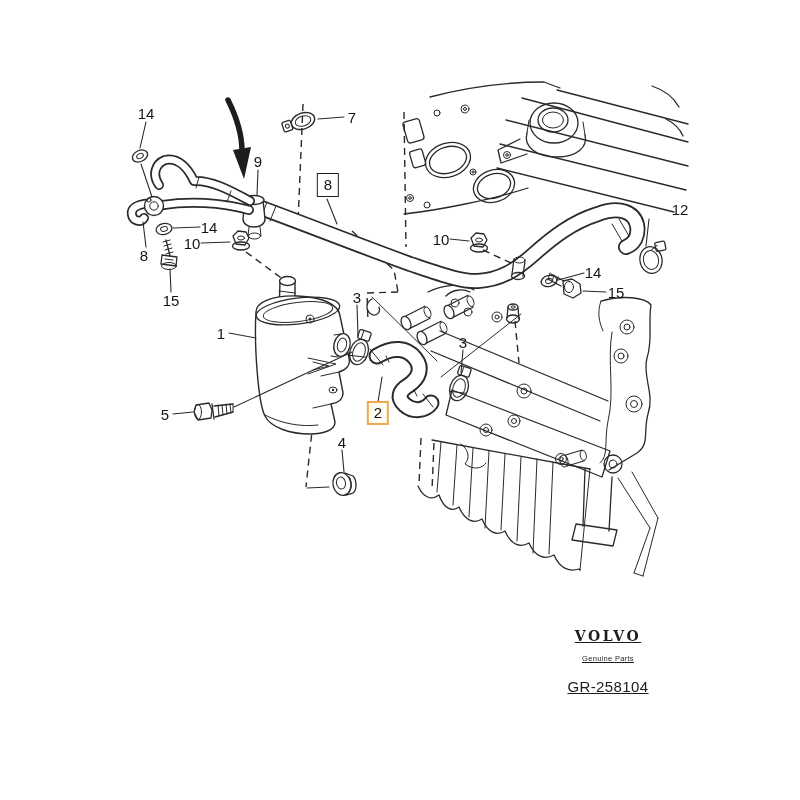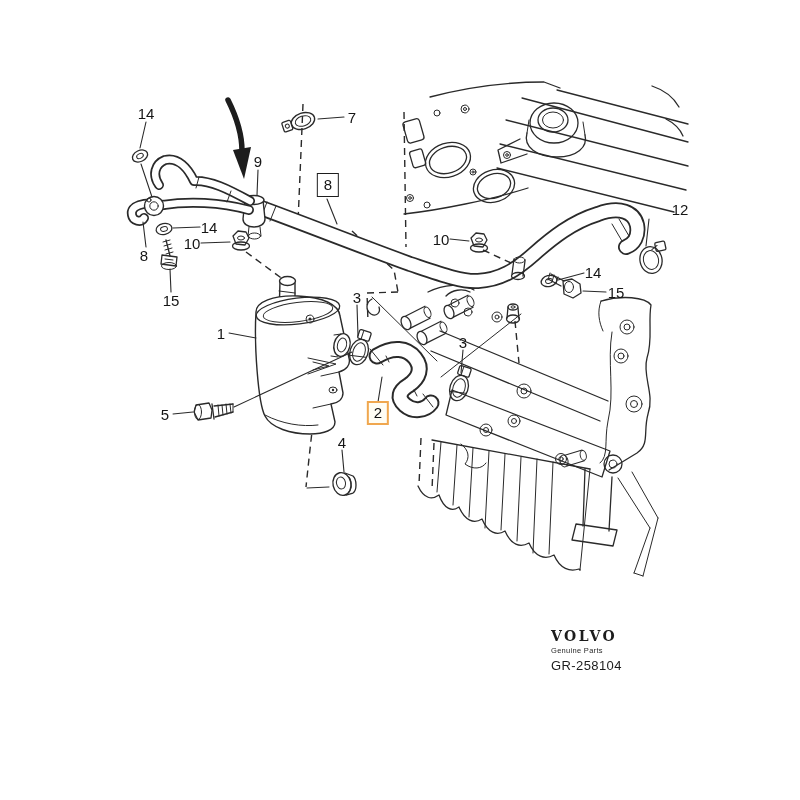--- a/index.html
+++ b/index.html
@@ -20,28 +20,28 @@
     white-space:nowrap;cursor:pointer;background:transparent;
   }
   .callout--boxed{
     border:1.6px solid #1d1d1d;background:#fff;padding:3px 6px 4px 6px;
   }
   .callout--highlighted{
     border:2px solid var(--hl-border);background:var(--hl-fill);
     padding:2px 5px 3px 5px;color:#111;
   }
   .logo{
-    position:absolute;left:551px;top:629px;width:114px;text-align:left;color:#1c1c1c;
+    position:absolute;left:551px;top:629px;width:114px;text-align:center;color:#1c1c1c;text-decoration:underline;
   }
   .logo-brand{
     font-family:"DejaVu Serif",serif;font-weight:bold;font-size:14px;
     letter-spacing:2.5px;line-height:14px;
   }
-  .logo-sub{font-size:7.5px;margin-top:3px;letter-spacing:.3px;color:#2a2a2a;}
-  .logo-code{font-size:13px;margin-top:3px;letter-spacing:.4px;}
+  .logo-sub{font-size:7.5px;margin-top:11px;letter-spacing:.3px;color:#2a2a2a;}
+  .logo-code{font-size:15px;margin-top:15px;letter-spacing:.4px;}
   
   .ln{fill:none;stroke:var(--line);stroke-width:1.3;stroke-linecap:round;stroke-linejoin:round;}
   .ln-thin{fill:none;stroke:var(--line);stroke-width:1;stroke-linecap:round;}
   .ln-wfill{fill:#fff;stroke:var(--line);stroke-width:1.4;stroke-linejoin:round;}
   .dash{fill:none;stroke:var(--line);stroke-width:1.4;stroke-dasharray:7 5;stroke-linecap:butt;}
   .leader{fill:none;stroke:var(--line);stroke-width:1.1;stroke-linecap:round;}
   .tube-b{fill:none;stroke:var(--line);stroke-linecap:round;stroke-linejoin:round;}
   .tube-w{fill:none;stroke:#fff;stroke-linecap:round;stroke-linejoin:round;}
 </style>
 </head>

